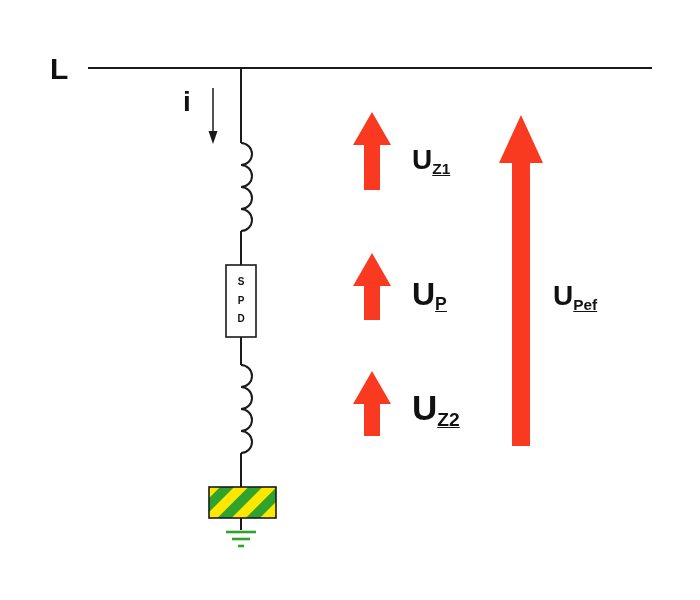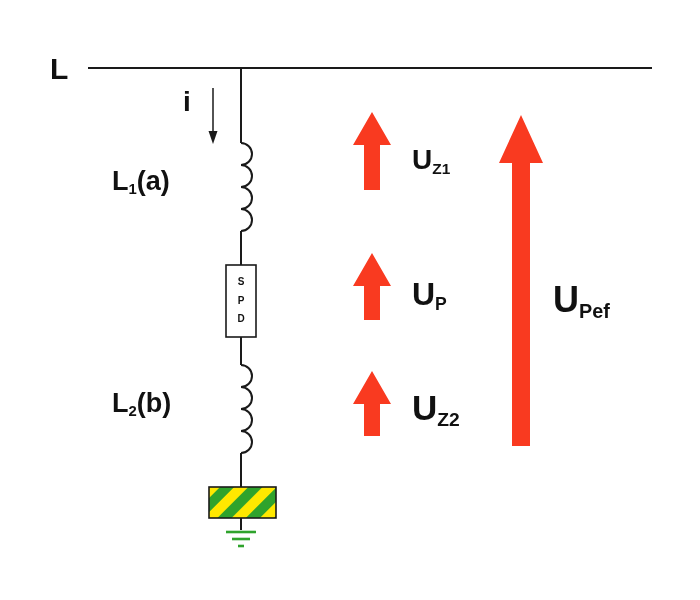--- a/index.html
+++ b/index.html
@@ -24,29 +24,30 @@
     position: absolute;
     color: #111111;
     font-weight: bold;
     white-space: nowrap;
     line-height: 1;
   }
   .lbl .sub {
     font-size: 0.55em;
     vertical-align: -0.30em;
     letter-spacing: 0;
+    text-decoration: underline;
   }
   .lbl-line      { left: 50px;  top: 54px;  font-size: 30px; }
   .lbl-current   { left: 183px; top: 88px;  font-size: 28px; }
   .lbl-ind1      { left: 112px; top: 168px; font-size: 27px; }
   .lbl-ind2      { left: 112px; top: 390px; font-size: 27px; }
   .lbl-uz1       { left: 412px; top: 146px; font-size: 28px; }
   .lbl-up        { left: 412px; top: 278px; font-size: 32px; }
   .lbl-uz2       { left: 412px; top: 390px; font-size: 35px; }
-  .lbl-upef      { left: 553px; top: 282px; font-size: 36px; }
+  .lbl-upef      { left: 553px; top: 282px; font-size: 28px; }
   .spd-text {
     position: absolute;
     left: 227px;
     top: 273px;
     width: 28px;
     text-align: center;
     color: #111111;
     font-weight: bold;
     font-size: 10px;
     line-height: 1.85;
@@ -104,33 +105,27 @@
   </svg>
 
   <div class="lbl lbl-line">
     <span>L</span>
   </div>
 
   <div class="lbl lbl-current">
     <span>i</span>
   </div>
 
-  <div class="lbl lbl-ind1">
-    <span>L</span><span class="sub">1</span><span>(a)</span>
-  </div>
 
   <div class="spd-text">
     <span>S</span>
     <span>P</span>
     <span>D</span>
   </div>
 
-  <div class="lbl lbl-ind2">
-    <span>L</span><span class="sub">2</span><span>(b)</span>
-  </div>
 
   <div class="lbl lbl-uz1">
     <span>U</span><span class="sub">Z1</span>
   </div>
 
   <div class="lbl lbl-up">
     <span>U</span><span class="sub">P</span>
   </div>
 
   <div class="lbl lbl-uz2">

